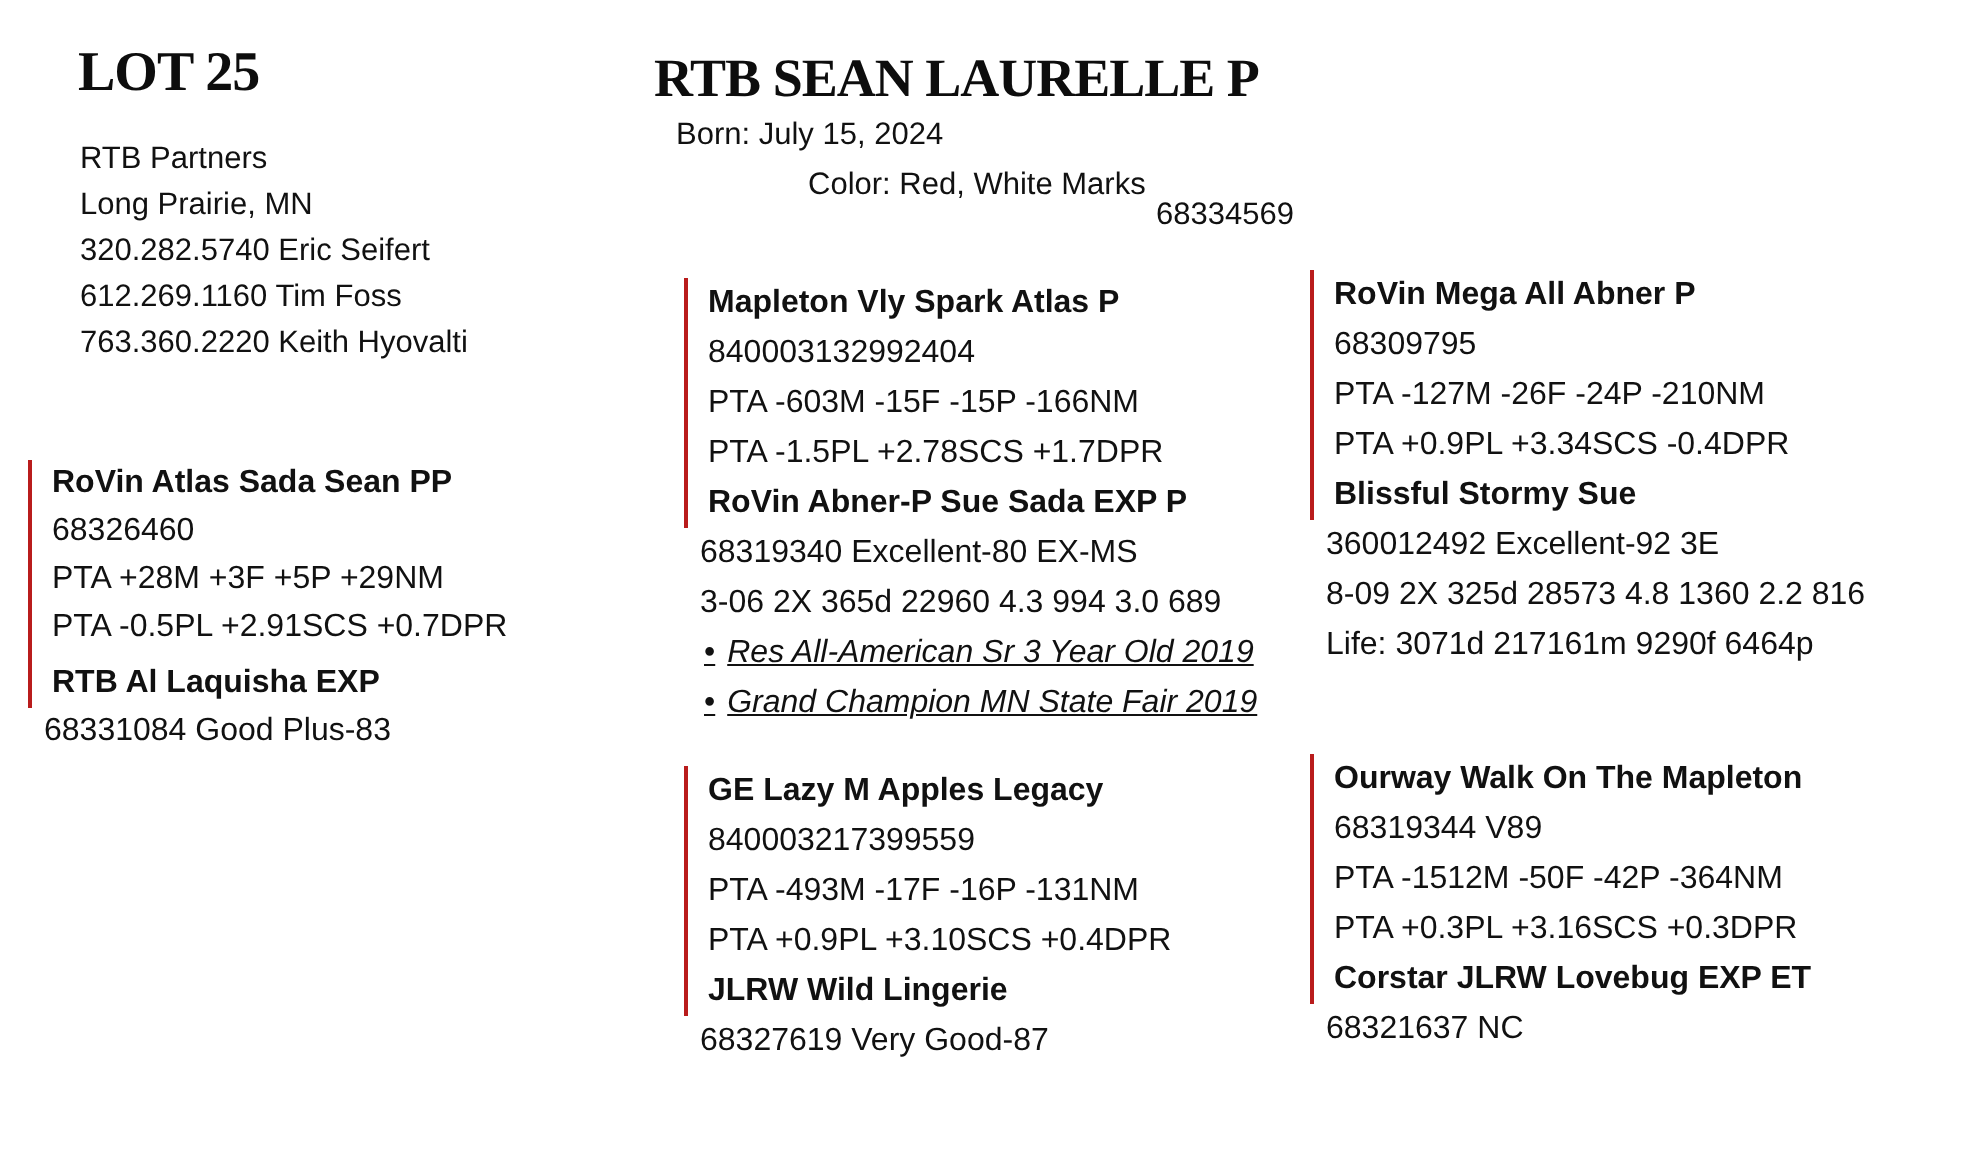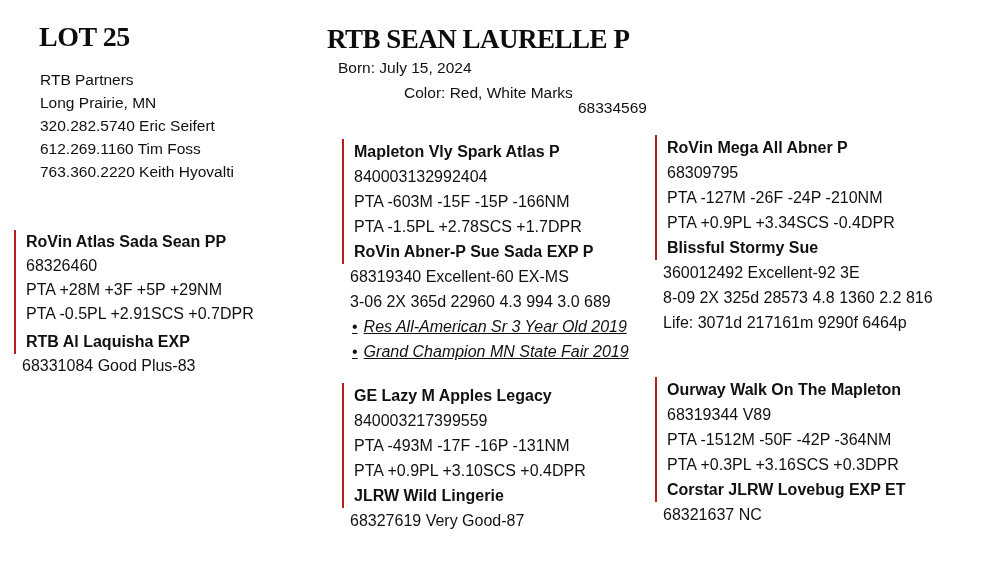--- a/index.html
+++ b/index.html
@@ -67,21 +67,21 @@
   </div>
 
   <div class="ped" style="left:342px;top:139px;">
     <div class="barred">
       <div class="pl name">Mapleton Vly Spark Atlas P</div>
       <div class="pl">840003132992404</div>
       <div class="pl">PTA -603M -15F -15P -166NM</div>
       <div class="pl">PTA -1.5PL +2.78SCS +1.7DPR</div>
       <div class="pl name">RoVin Abner-P Sue Sada EXP P</div>
     </div>
-    <div class="pl after">68319340 Excellent-60 EX-MS</div>
+    <div class="pl after">68319340 Excellent-80 EX-MS</div>
     <div class="pl after">3-06 2X 365d 22960 4.3 994 3.0 689</div>
     <div class="pl after bullet"><span class="dot">•</span><span>Res All-American Sr 3 Year Old 2019</span></div>
     <div class="pl after bullet"><span class="dot">•</span><span>Grand Champion MN State Fair 2019</span></div>
   </div>
 
   <div class="ped" style="left:342px;top:383px;">
     <div class="barred">
       <div class="pl name">GE Lazy M Apples Legacy</div>
       <div class="pl">840003217399559</div>
       <div class="pl">PTA -493M -17F -16P -131NM</div>

